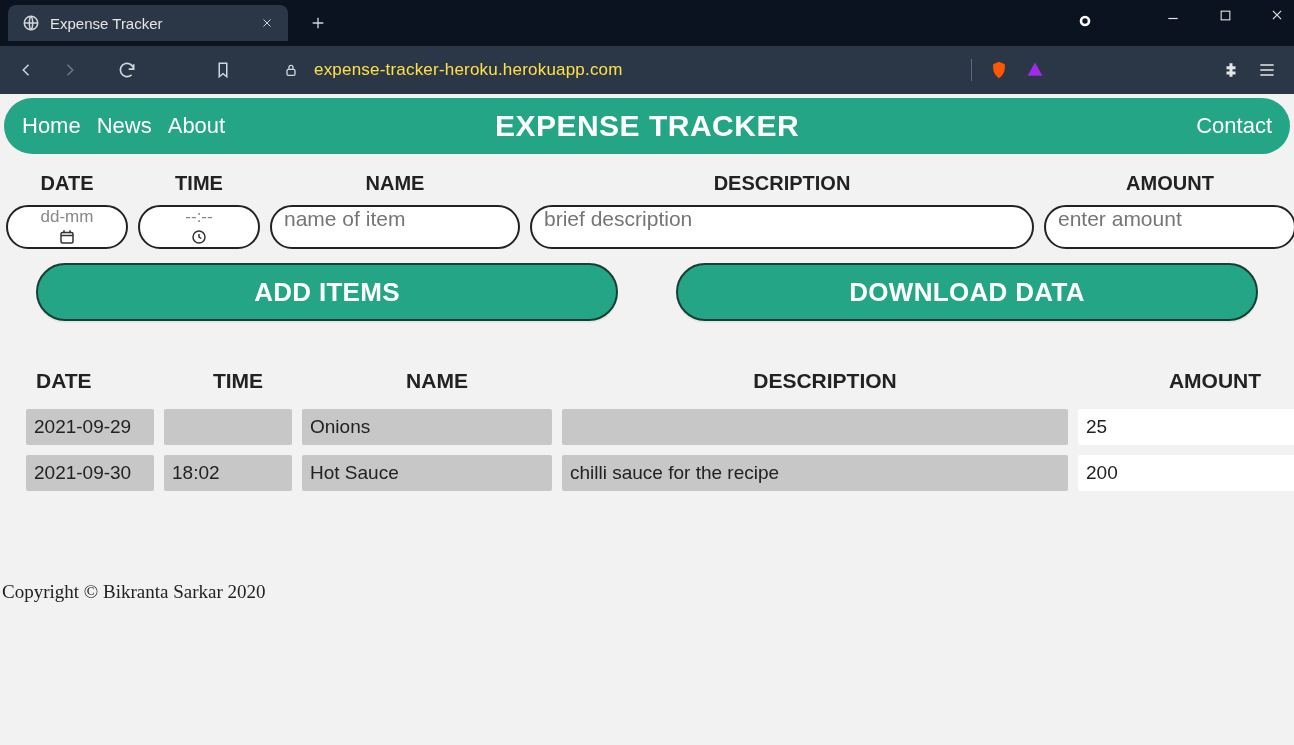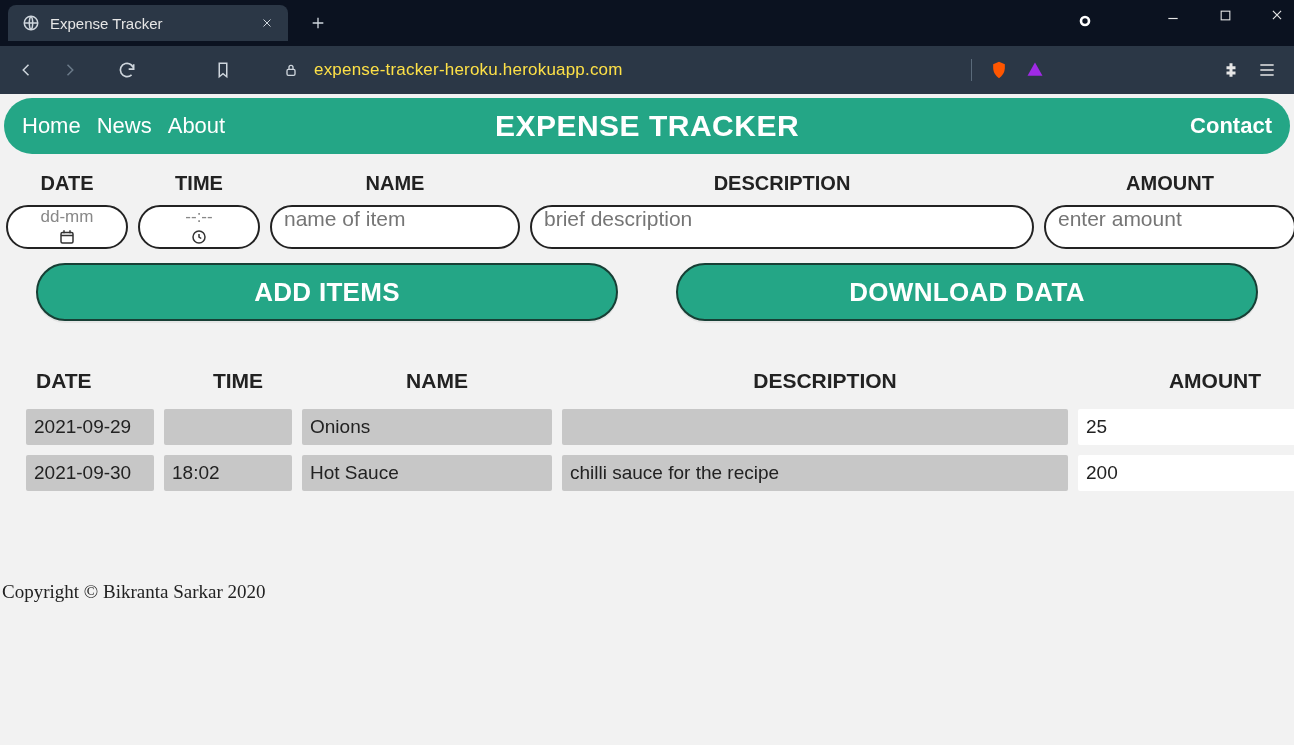--- a/index.html
+++ b/index.html
@@ -27,21 +27,21 @@
   .toolbar-right { display: flex; align-items: center; gap: 14px; }
   .toolbar-right .sep { width: 1px; height: 22px; background: #5a6a7a; margin-right: 2px; }
   .toolbar-right .ico { width: 22px; height: 22px; display: inline-flex; align-items: center; justify-content: center; cursor: pointer; }
 
   
   .page { background: #f2f2f2; width: 100%; }
   .navbar { background: #24a686; border-radius: 28px; height: 56px; margin: 4px 4px 0 4px; display: flex; align-items: center; padding: 0 18px; color: #fff; position: relative; }
   .nav-left { display: flex; gap: 16px; text-align: right; }
   .nav-link { font-size: 22px; color: #fff; cursor: pointer; white-space: nowrap; }
   .brand { position: absolute; left: 50%; transform: translateX(-50%); font-size: 30px; font-weight: 800; letter-spacing: .5px; white-space: nowrap; }
-  .nav-right { margin-left: auto; font-weight: bold; }
+  .nav-right { margin-left: auto; }
 
   .form-row { display: grid; grid-template-columns: 122px 122px 250px 504px 252px; gap: 10px; padding: 18px 6px 8px 6px; }
   .form-col { display: flex; flex-direction: column; align-items: stretch; }
   .form-label { font-size: 20px; font-weight: 600; color: #222; text-align: center; margin-bottom: 10px; }
   .pill-input { height: 44px; border: 2px solid #222; border-radius: 22px; background: #fff; display: flex; align-items: center; padding: 0 12px; flex-direction: column; }
   .pill-input input { border: none; outline: none; width: 100%; font-size: 21px; color: #333; background: transparent; }
   .pill-input .icon { width: 20px; height: 20px; display: inline-flex; align-items: center; justify-content: center; }
   .pill-input .placeholder { color: #888; font-size: 17px; flex: 1; }
 
   .actions { display: grid; grid-template-columns: 1fr 1fr; gap: 58px; padding: 6px 36px 8px 36px; }

